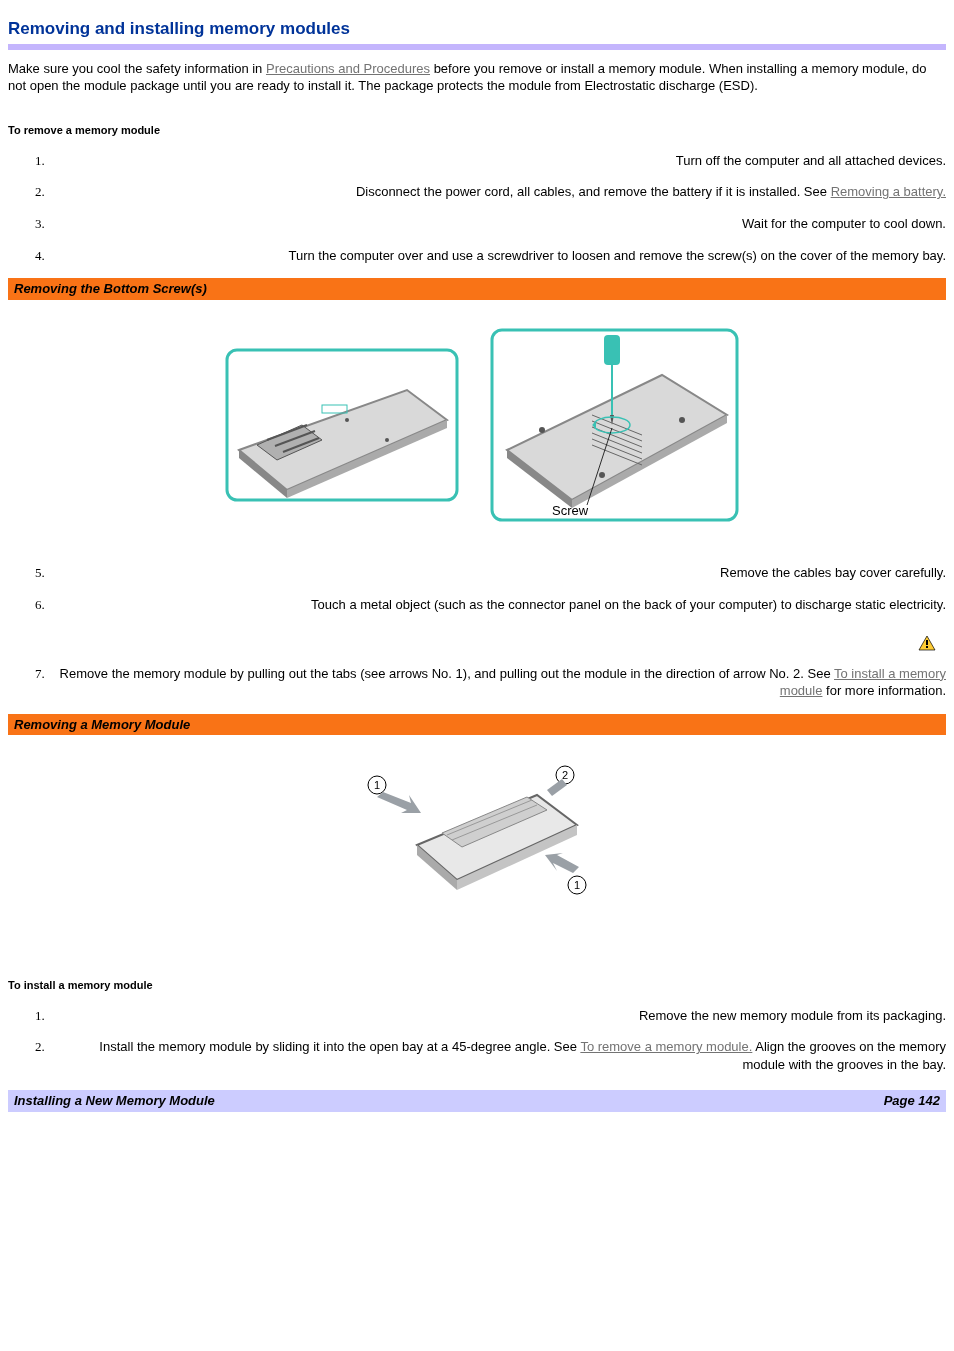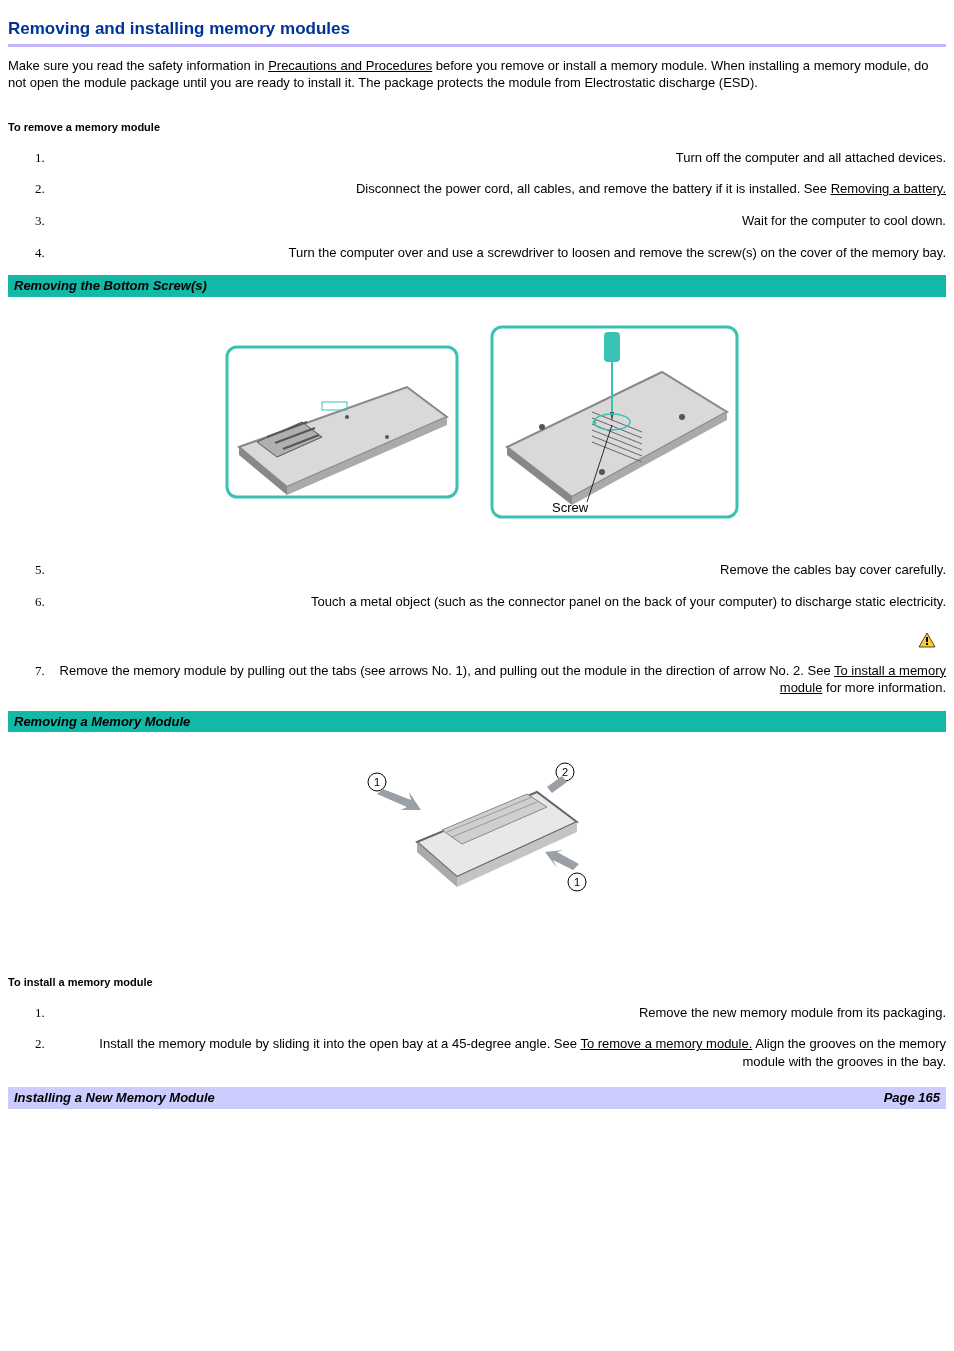--- a/index.html
+++ b/index.html
@@ -10,26 +10,26 @@
     padding: 8px;
     width: 954px;
     box-sizing: border-box;
     line-height: 1.35;
   }
   h1.page-title {
     color: #003399;
     font-size: 17px;
     font-weight: bold;
     margin: 10px 0 4px 0;
-    border-bottom: 3px solid #c4b5fd;
+    border-bottom: 6px solid #c4b5fd;
     padding-bottom: 3px;
   }
   p { margin: 10px 0; }
   a.link {
-    color: #000000;
+    color: #737373;
     text-decoration: underline;
   }
   .section-heading {
     font-weight: bold;
     font-size: 11px;
     margin-top: 28px;
     margin-bottom: 14px;
   }
   ol {
     margin: 0;
@@ -61,21 +61,21 @@
     height: 16px;
     vertical-align: middle;
     margin-right: 10px;
   }
   .warning-line {
     font-weight: bold;
     margin-top: 20px;
     margin-bottom: 12px;
   }
   .figure-caption {
-    background: #14b8a6;
+    background: #f97316;
     font-weight: bold;
     font-style: italic;
     font-size: 13px;
     padding: 2px 6px;
     margin: 0;
   }
   .figure-area {
     text-align: center;
     padding: 20px 0 30px 0;
   }
@@ -94,21 +94,21 @@
     font-style: italic;
     margin-top: 17px;
   }
 </style>
 </head>
 <body>
 
 <h1 class="page-title">Removing and installing memory modules</h1>
 
 <p>
-  <span>Make sure you read the safety information in </span><a class="link" href="#">Precautions and Procedures</a><span> before you remove or install a memory module. When installing a memory module, do not open the module package until you are ready to install it. The package protects the module from Electrostatic discharge (ESD).</span>
+  <span>Make sure you cool the safety information in </span><a class="link" href="#">Precautions and Procedures</a><span> before you remove or install a memory module. When installing a memory module, do not open the module package until you are ready to install it. The package protects the module from Electrostatic discharge (ESD).</span>
 </p>
 
 <div class="section-heading">To remove a memory module</div>
 
 <ol>
   <li>Turn off the computer and all attached devices.</li>
 
   <li>
     <span>Disconnect the power cord, all cables, and remove the battery if it is installed. See </span><a class="link" href="#">Removing a battery.</a>
   </li>
@@ -214,14 +214,14 @@
 
 <ol>
   <li>Remove the new memory module from its packaging.</li>
   <li>
     <span>Install the memory module by sliding it into the open bay at a 45-degree angle. See </span><a class="link" href="#">To remove a memory module.</a><span> Align the grooves on the memory module with the grooves in the bay.</span>
   </li>
 </ol>
 
 <div class="footer">
   <span>Installing a New Memory Module</span>
-  <span>Page 165</span>
+  <span>Page 142</span>
 </div>
 
 </body></html>

